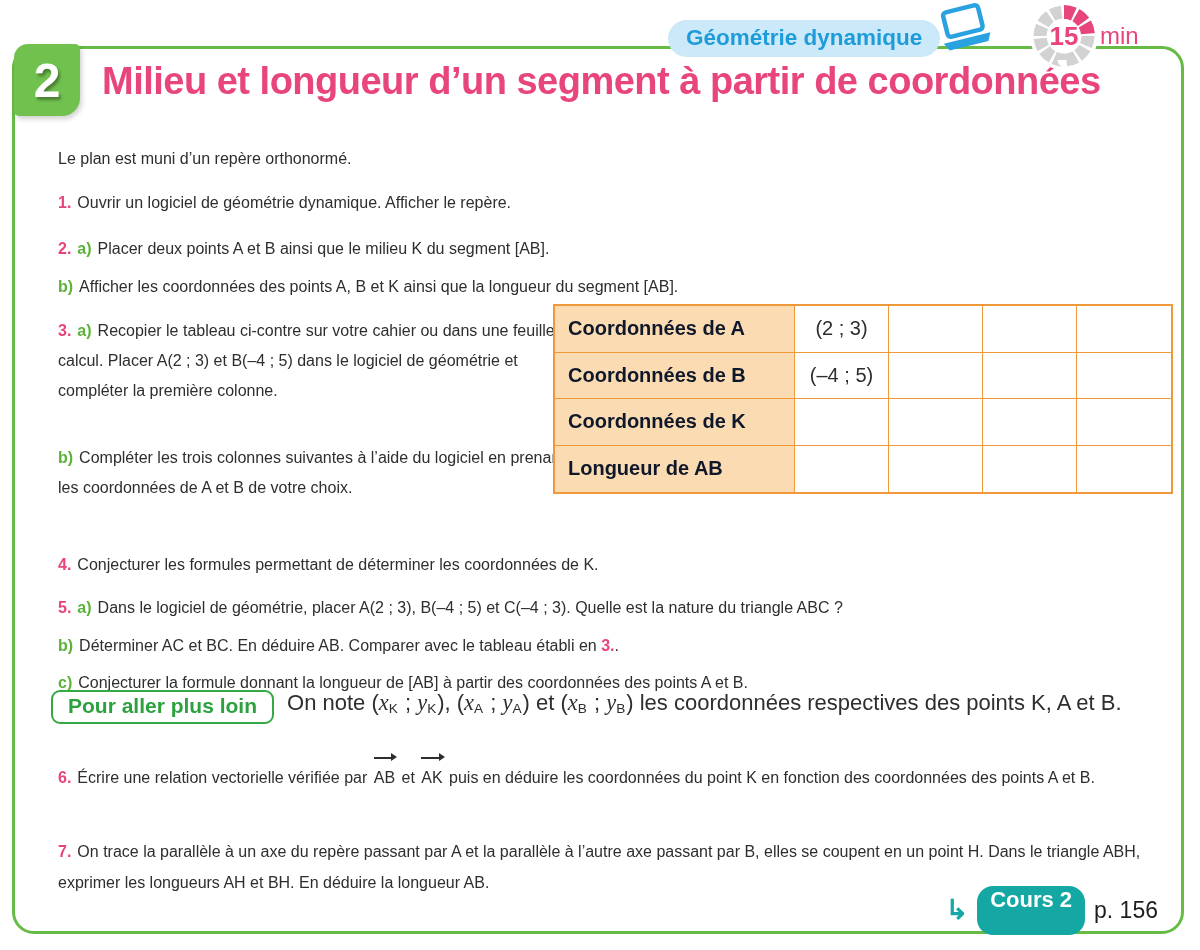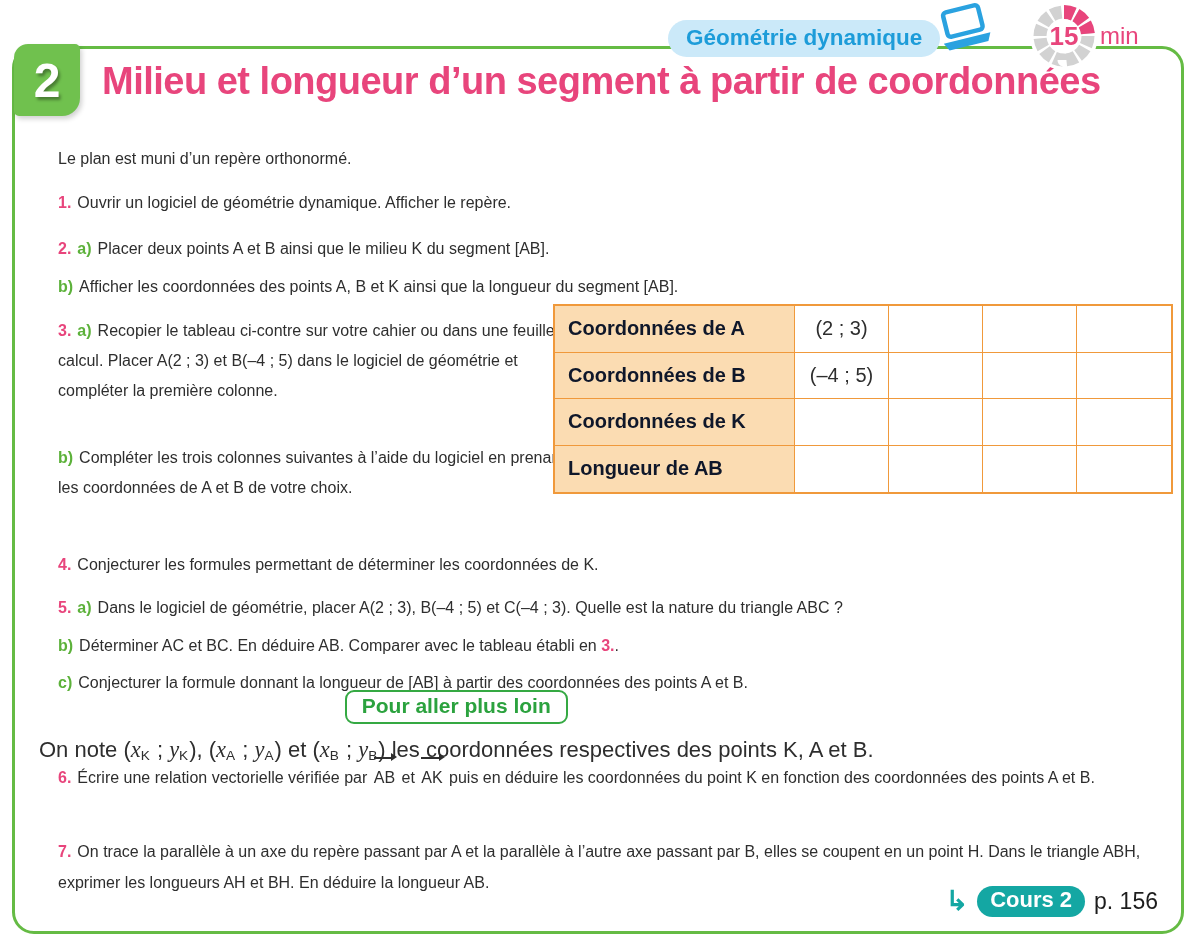--- a/index.html
+++ b/index.html
@@ -55,39 +55,39 @@
     display:grid; grid-template-columns:240px repeat(4, 94px); grid-auto-rows:46.5px;
     border:2px solid #f0993b; background:#fff;
   }
   .cell { border-right:1.5px solid #f0993b; border-bottom:1.5px solid #f0993b;
           display:flex; align-items:center; font-size:20px; box-sizing:border-box; }
   .cell:nth-child(5n) { border-right:none; }
   .cell:nth-child(n+16) { border-bottom:none; }
   .th  { background:#fbdcb2; font-weight:bold; padding-left:13px; color:#0f172a; }
   .val { justify-content:center; }
 
-  .plusloin-row { position:absolute; left:39px; top:690px; display:flex; align-items:center; gap:13px; z-index:1;flex-direction:column; }
+  .plusloin-row { position:absolute; left:51px; top:690px; display:flex; gap:13px; z-index:1; }
   .plusloin-pill {
     border:2.5px solid #35a943; color:#2ba23e; font-weight:bold; font-size:21px;
     border-radius:9px; padding:2px 15px 4px 15px; background:#fff; white-space:nowrap;
   }
   .note { font-size:22px; white-space:nowrap; }
 
   .seg-var { font-family:"Liberation Serif", serif; font-style:italic; font-size:1.02em; }
   .seg-sub { font-size:0.62em; vertical-align:-0.25em; margin-right:1px; }
   .seg-vec { position:relative; display:inline-block; margin:0 2px; }
   .seg-vec::before { content:""; position:absolute; left:0; right:4px; top:-5px; height:2px; background:#2e2e2e; }
   .seg-vec::after  { content:""; position:absolute; right:-2px; top:-9px; width:0; height:0;
                      border-top:4px solid transparent; border-bottom:4px solid transparent;
                      border-left:6px solid #2e2e2e; }
 
   .footer { position:absolute; top:886px; right:42px; display:flex; align-items:center; gap:9px; z-index:1; }
   .course-arrow { color:#14a7a3; font-weight:bold; font-size:27px; line-height:27px; }
   .course-pill { background:#14a7a3; color:#fff; font-weight:bold; font-size:22px;
-                 padding:1px 13px 4px 13px; border-radius:16px; }
+                 padding:1px 13px 22px 13px; border-radius:16px; }
   .page-ref { font-size:23px; color:#1d1d1d; }
 </style>
 </head>
 <body>
 
 <div class="page">
 
   <div class="frame"></div>
 
   <div class="badge-number">2</div>

